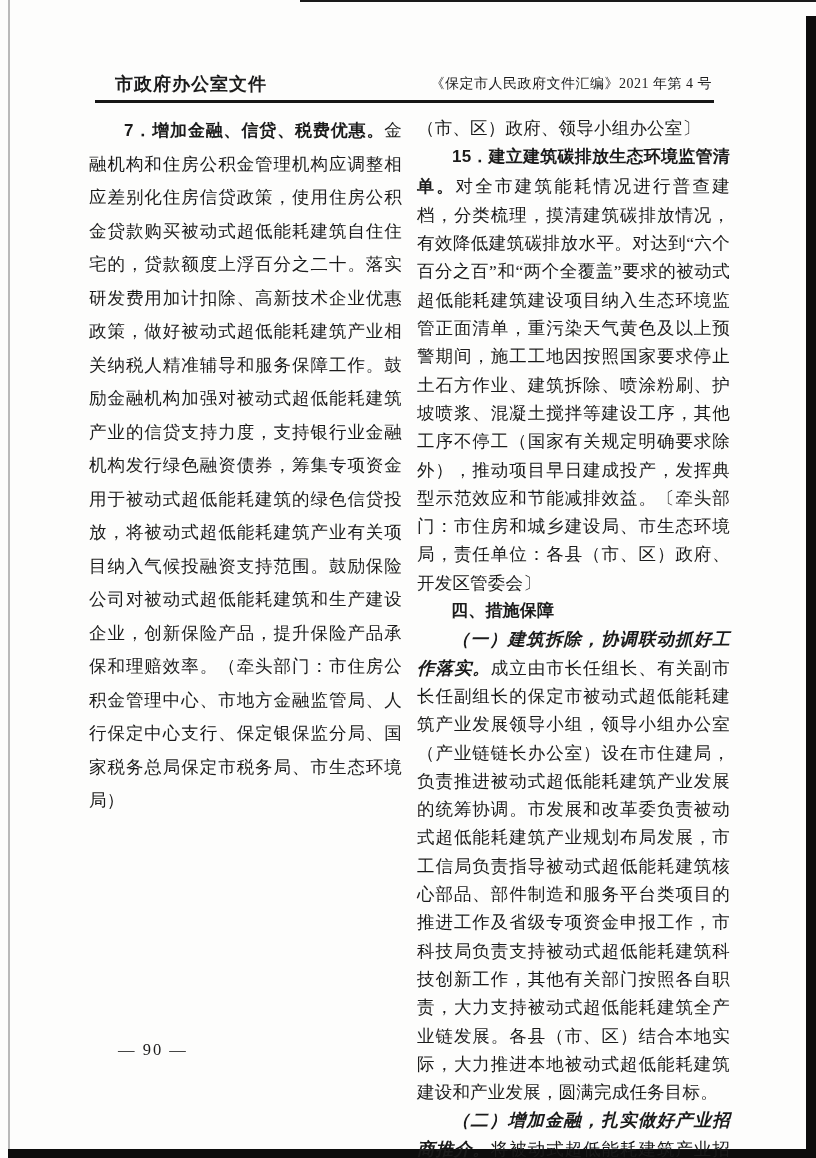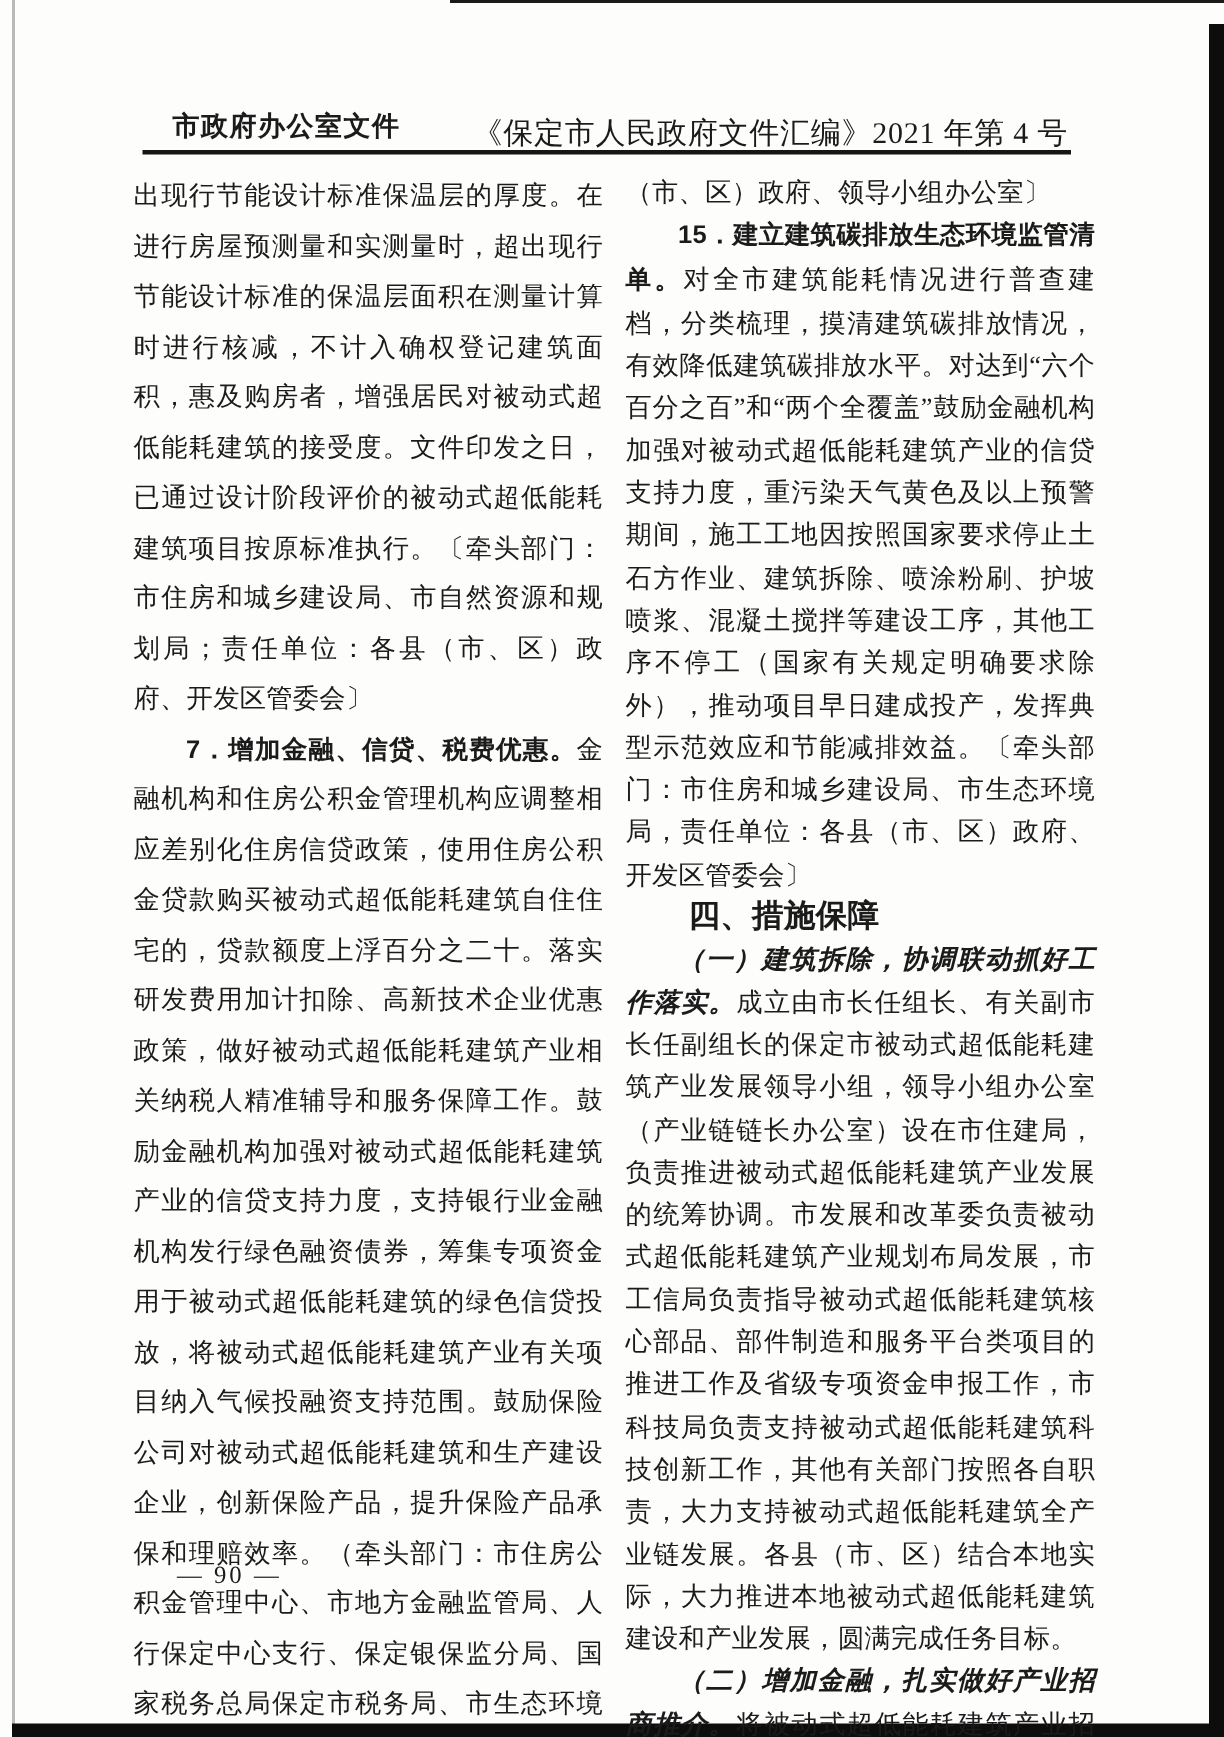--- a/index.html
+++ b/index.html
@@ -46,21 +46,21 @@
     position: absolute;
     left: 115px; top: 72px;
     font-size: 18px;
     font-weight: bold;
     letter-spacing: 1px;
     font-family: "Liberation Sans", "DejaVu Sans", sans-serif;
   }
   .header-right {
     position: absolute;
     right: 104px; top: 75px;
-    font-size: 20px;
+    font-size: 14px;
     letter-spacing: 0.5px;
   }
   .header-rule {
     position: absolute;
     left: 95px; top: 100px;
     width: 619px; height: 3px;
     background: #161616;
   }
   
   .col {
@@ -74,21 +74,21 @@
   }
   .col-left  { left: 89px;  line-height: 33.5px; }
   .col-right { left: 417px; line-height: 28.3px; }
   .col p { margin: 0; text-indent: 2em; }
   .col p.noindent { text-indent: 0; }
   .lead { font-weight: bold; font-family: "Liberation Sans", "DejaVu Sans", sans-serif; font-size: 17px; }
   .lead-kai { font-weight: bold; font-style: italic; }
   .section-heading {
     font-weight: bold;
     font-family: "Liberation Sans", "DejaVu Sans", sans-serif;
-    font-size: 21px;
+    font-size: 17px;
   }
   
   .page-number {
     position: absolute;
     left: 118px; top: 1040px;
     font-size: 16.5px;
     letter-spacing: 2px;
   }
 </style>
 </head>
@@ -99,35 +99,32 @@
   <div class="scan-edge-left"></div>
   <div class="scan-edge-right"></div>
   <div class="scan-edge-bottom"></div>
   <div class="scan-edge-top"></div>
 
   <div class="header-left">市政府办公室文件</div>
   <div class="header-right">《保定市人民政府文件汇编》2021 年第 4 号</div>
   <div class="header-rule"></div>
 
   <div class="col col-left">
-    <p class="noindent">
-      <span>出现行节能设计标准保温层的厚度。在进行房屋预测量和实测量时，超出现行节能设计标准的保温层面积在测量计算时进行核减，不计入确权登记建筑面积，惠及购房者，增强居民对被动式超低能耗建筑的接受度。文件印发之日，已通过设计阶段评价的被动式超低能耗建筑项目按原标准执行。〔牵头部门：市住房和城乡建设局、市自然资源和规划局；责任单位：各县（市、区）政府、开发区管委会〕</span>
-    </p>
     <p>
       <span class="lead">7．增加金融、信贷、税费优惠。</span><span>金融机构和住房公积金管理机构应调整相应差别化住房信贷政策，使用住房公积金贷款购买被动式超低能耗建筑自住住宅的，贷款额度上浮百分之二十。落实研发费用加计扣除、高新技术企业优惠政策，做好被动式超低能耗建筑产业相关纳税人精准辅导和服务保障工作。鼓励金融机构加强对被动式超低能耗建筑产业的信贷支持力度，支持银行业金融机构发行绿色融资债券，筹集专项资金用于被动式超低能耗建筑的绿色信贷投放，将被动式超低能耗建筑产业有关项目纳入气候投融资支持范围。鼓励保险公司对被动式超低能耗建筑和生产建设企业，创新保险产品，提升保险产品承保和理赔效率。（牵头部门：市住房公积金管理中心、市地方金融监管局、人行保定中心支行、保定银保监分局、国家税务总局保定市税务局、市生态环境局）</span>
     </p>
 
   </div>
 
   <div class="col col-right">
     <p class="noindent">
       <span>（市、区）政府、领导小组办公室〕</span>
     </p>
     <p>
-      <span class="lead">15．建立建筑碳排放生态环境监管清单。</span><span>对全市建筑能耗情况进行普查建档，分类梳理，摸清建筑碳排放情况，有效降低建筑碳排放水平。对达到“六个百分之百”和“两个全覆盖”鼓励金融机构加强对被动式超低能耗建筑产业的信贷支持力度，重污染天气黄色及以上预警期间，施工工地因按照国家要求停止土石方作业、建筑拆除、喷涂粉刷、护坡喷浆、混凝土搅拌等建设工序，其他工序不停工（国家有关规定明确要求除外），推动项目早日建成投产，发挥典型示范效应和节能减排效益。〔牵头部门：市住房和城乡建设局、市生态环境局，责任单位：各县（市、区）政府、开发区管委会〕</span>
+      <span class="lead">15．建立建筑碳排放生态环境监管清单。</span><span>对全市建筑能耗情况进行普查建档，分类梳理，摸清建筑碳排放情况，有效降低建筑碳排放水平。对达到“六个百分之百”和“两个全覆盖”要求的被动式超低能耗建筑建设项目纳入生态环境监管正面清单，重污染天气黄色及以上预警期间，施工工地因按照国家要求停止土石方作业、建筑拆除、喷涂粉刷、护坡喷浆、混凝土搅拌等建设工序，其他工序不停工（国家有关规定明确要求除外），推动项目早日建成投产，发挥典型示范效应和节能减排效益。〔牵头部门：市住房和城乡建设局、市生态环境局，责任单位：各县（市、区）政府、开发区管委会〕</span>
     </p>
     <p class="section-heading">
       <span>四、措施保障</span>
     </p>
     <p>
       <span class="lead-kai">（一）建筑拆除，协调联动抓好工作落实。</span><span>成立由市长任组长、有关副市长任副组长的保定市被动式超低能耗建筑产业发展领导小组，领导小组办公室（产业链链长办公室）设在市住建局，负责推进被动式超低能耗建筑产业发展的统筹协调。市发展和改革委负责被动式超低能耗建筑产业规划布局发展，市工信局负责指导被动式超低能耗建筑核心部品、部件制造和服务平台类项目的推进工作及省级专项资金申报工作，市科技局负责支持被动式超低能耗建筑科技创新工作，其他有关部门按照各自职责，大力支持被动式超低能耗建筑全产业链发展。各县（市、区）结合本地实际，大力推进本地被动式超低能耗建筑建设和产业发展，圆满完成任务目标。</span>
     </p>
     <p>
       <span class="lead-kai">（二）增加金融，扎实做好产业招商推介。</span><span>将被动式超低能耗建筑产业招商纳入全市重点</span>
     </p>

